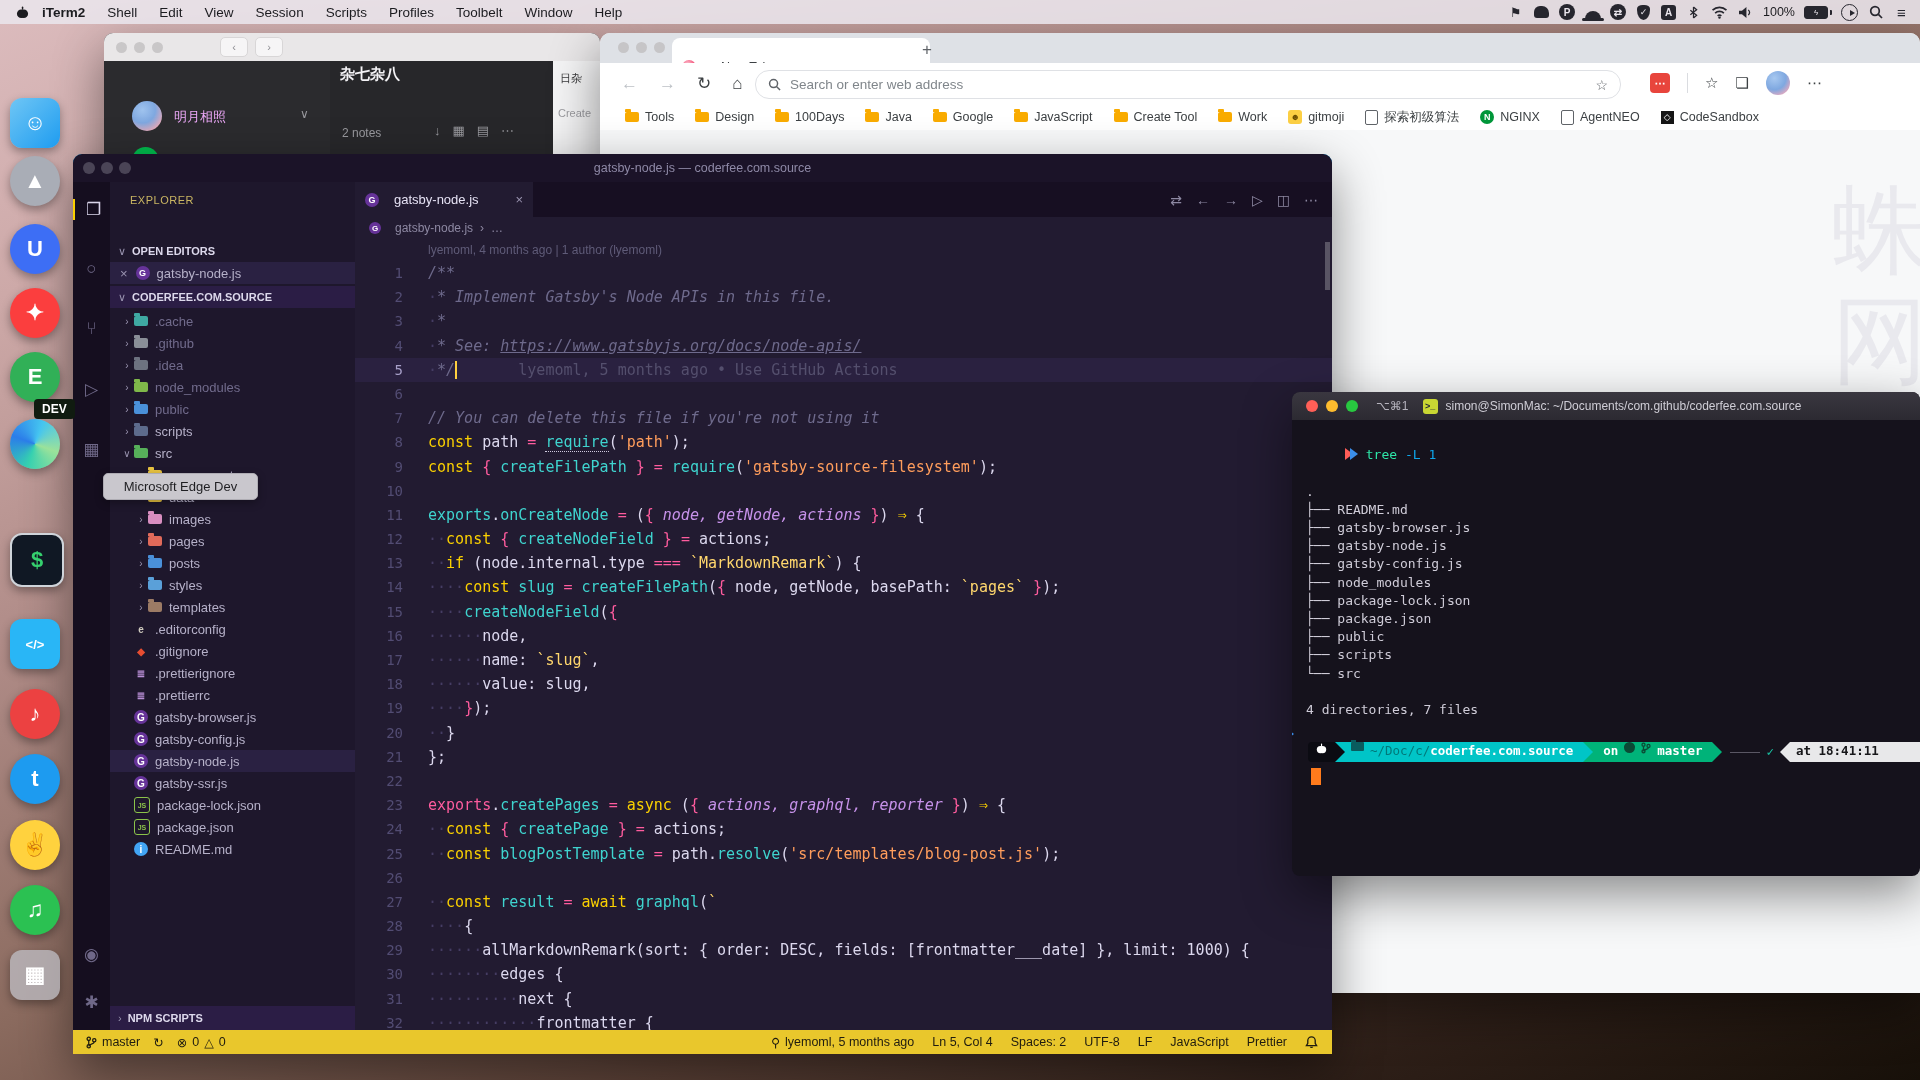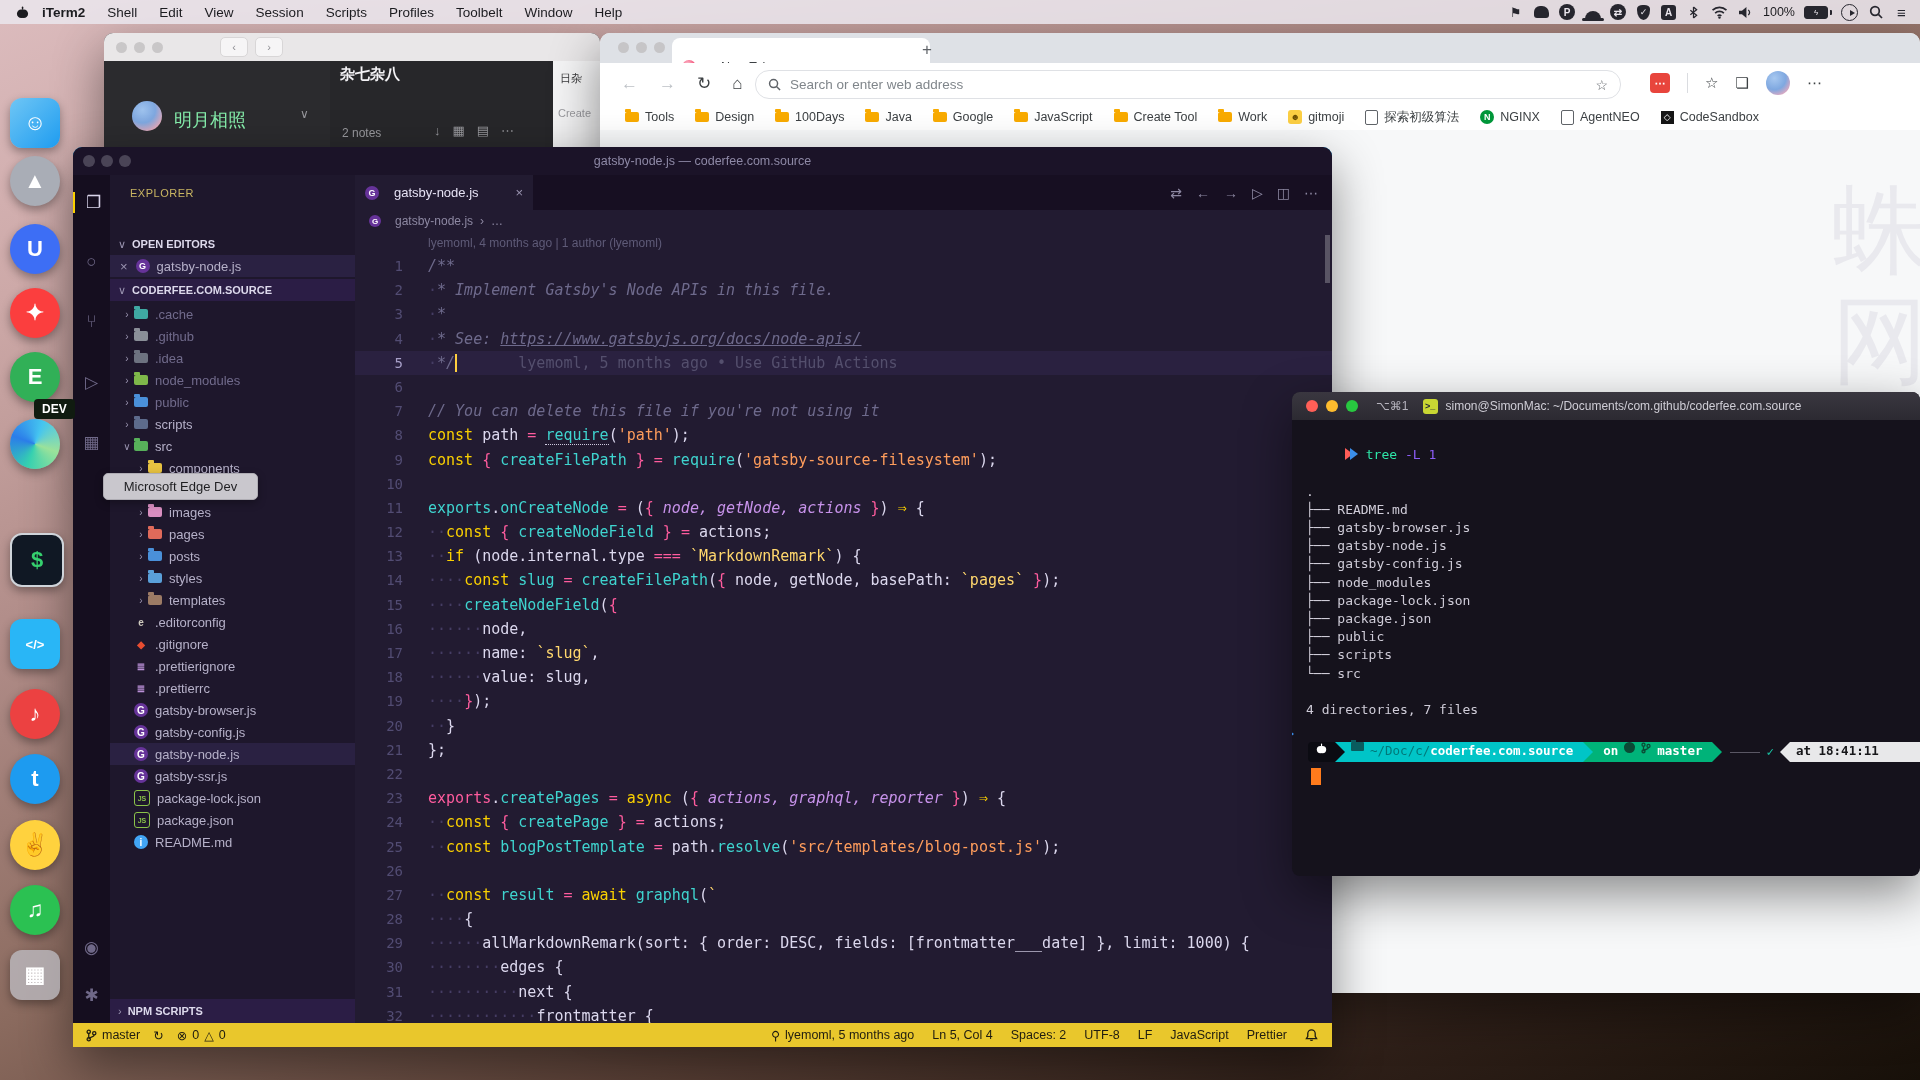--- a/index.html
+++ b/index.html
@@ -31,21 +31,21 @@
   .dicon.round{border-radius:50%;}
   #dev-badge{position:absolute;left:34px;top:399px;background:#101b10;color:#fff;font-size:12px;font-weight:bold;padding:3px 8px;border-radius:4px;z-index:42;}
   #dock-tooltip{position:absolute;left:103px;top:473px;width:153px;height:25px;background:#c9c7cd;border:1px solid #aeacb3;border-radius:5px;color:#1f1f22;font-size:13px;display:flex;align-items:center;justify-content:center;z-index:60;box-shadow:0 3px 8px rgba(0,0,0,.3);}
   
   #notes{left:104px;top:33px;width:496px;height:430px;border-radius:9px 9px 0 0;background:#27272a;z-index:1;}
   #notes .tbar{height:28px;background:#e9e7e8;border-radius:9px 9px 0 0;display:flex;align-items:center;padding-left:12px;gap:7px;}
   #notes .navbtn{width:26px;height:18px;background:#f6f5f6;border:1px solid #d8d6d7;border-radius:5px;color:#8e8e93;font-size:11px;display:flex;align-items:center;justify-content:center;}
   #notes .tl{width:11px;height:11px;background:#c9c7c8;}
   .n-side{position:absolute;left:0;top:28px;width:226px;bottom:0;background:#2b2b2e;}
   .n-avatar{position:absolute;left:28px;top:40px;width:30px;height:30px;border-radius:50%;background:radial-gradient(circle at 35% 30%,#9fc3ee 0%,#7fa8e0 45%,#e8a9b8 80%);}
-  .n-acct{position:absolute;left:70px;top:47px;color:#86efac;font-size:18px;}
+  .n-acct{position:absolute;left:70px;top:47px;color:#f0abfc;font-size:13px;}
   .n-chev{position:absolute;left:196px;top:46px;color:#98989d;font-size:12px;}
   .n-plus{position:absolute;left:28px;top:86px;width:27px;height:27px;border-radius:50%;background:#00b84c;color:#fff;font-size:20px;display:flex;align-items:center;justify-content:center;}
   .n-new{position:absolute;left:66px;top:92px;color:#f2f1f4;font-size:14px;font-weight:bold;}
   .n-grid{position:absolute;left:190px;top:91px;color:#8e8e93;font-size:13px;}
   .n-title{position:absolute;left:236px;top:32px;color:#f4f3f6;font-size:15px;font-weight:bold;}
   .n-count{position:absolute;left:238px;top:93px;color:#98989d;font-size:12px;}
   .n-icons{position:absolute;left:330px;top:90px;color:#98989d;font-size:13px;letter-spacing:12px;}
   .n-white{position:absolute;left:449px;top:28px;width:47px;bottom:0;background:#f4f4f5;}
   .n-w1{position:absolute;left:7px;top:10px;color:#3a3a3c;font-size:11px;}
   .n-w2{position:absolute;left:5px;top:46px;color:#9a9a9f;font-size:11px;}
@@ -73,21 +73,21 @@
   .bm-item{display:flex;align-items:center;gap:6px;white-space:nowrap;}
   .fold{width:14px;height:10px;border-radius:2px;background:#f9ab00;position:relative;}
   .fold::before{content:"";position:absolute;top:-3px;left:0;width:6px;height:3px;border-radius:1px 1px 0 0;background:#f9ab00;}
   .bm-page{width:11px;height:13px;background:#fff;border:1.3px solid #5f6368;border-radius:2px;}
   .bm-nginx{width:14px;height:14px;background:#009639;border-radius:50%;color:#fff;font-size:9px;font-weight:bold;display:flex;align-items:center;justify-content:center;}
   .bm-emoji{width:14px;height:14px;background:#fccf43;border-radius:3px;color:#6b4d00;font-size:9px;display:flex;align-items:center;justify-content:center;}
   .bm-cube{width:13px;height:13px;background:#151515;color:#fff;font-size:9px;display:flex;align-items:center;justify-content:center;}
   .b-content{position:absolute;left:0;top:97px;right:0;bottom:0;background:#f7f8f9;overflow:hidden;}
   .wm{position:absolute;left:1232px;color:#e9e9ee;font-size:96px;font-family:"Liberation Serif",serif;}
   
-  #vscode{left:73px;top:147px;width:1259px;height:900px;border-radius:9px 9px 0 0;background:#0ea5e9;z-index:3;}
+  #vscode{left:73px;top:154px;width:1259px;height:900px;border-radius:9px 9px 0 0;background:#0ea5e9;z-index:3;}
   .v-titlebar{height:28px;background:#1b1328;border-radius:9px 9px 0 0;position:relative;text-align:center;color:#8e89a6;font-size:12.5px;line-height:28px;}
   .v-titlebar .tl{position:absolute;top:8px;width:12px;height:12px;background:#4a4456;}
   .v-activity{position:absolute;left:0;top:28px;width:37px;bottom:24px;background:#150e1f;color:#6f6888;}
   .v-activity .aic{position:absolute;left:0;width:37px;text-align:center;font-size:17px;}
   .v-activity .aic.on{color:#d9d4ea;border-left:2px solid #fad000;}
   .v-side{position:absolute;left:37px;top:28px;width:245px;bottom:24px;background:#1e172c;color:#b6b1c9;font-size:13px;}
   .v-exp{position:absolute;left:20px;top:12px;font-size:11px;letter-spacing:.5px;color:#c9b562;}
   .v-sec{position:absolute;left:0;width:245px;height:22px;font-size:11px;font-weight:bold;color:#ddd9ec;display:flex;align-items:center;gap:6px;padding-left:8px;box-sizing:border-box;}
   .v-sec .ch{font-weight:normal;color:#9a94b0;}
   #v-rows{position:absolute;left:0;top:128px;width:245px;}
@@ -131,21 +131,21 @@
   .i-tbar .tl+.tl{margin-left:8px;}
   .i-short{margin-left:18px;color:#b5b3bd;}
   .i-appicon{width:15px;height:15px;background:#c8d633;border-radius:3px;color:#1c2333;font-size:9px;font-weight:bold;display:flex;align-items:center;justify-content:center;margin:0 8px 0 14px;}
   .i-body{position:absolute;left:0;top:28px;right:0;bottom:0;font-family:"DejaVu Sans Mono",monospace;font-size:13px;line-height:18.2px;color:#cfccd8;overflow:hidden;}
   .i-line{padding-left:14px;white-space:pre;}
   .i-cmdrow{padding-left:6px;}
   .chv{display:inline-block;width:0;height:0;border:6px solid transparent;border-left-width:8px;border-right-width:0;vertical-align:-1px;}
   .chv.red{border-left-color:#ff5c57;}
   .chv.blue{border-left-color:#3b8eea;margin-left:-3px;}
   .i-cmd{color:#2ee6a8;}
-  .i-arg{color:#8b5cf6;}
+  .i-arg{color:#0ea5e9;}
   .i-half{position:absolute;left:-3px;}
   .pl-row{position:absolute;left:0;top:322px;height:20px;width:100%;display:flex;align-items:stretch;font-size:12.5px;font-weight:bold;}
   .pl-seg{display:flex;}
   .pl-apple{background:#0b0b12;margin-left:16px;padding:0 8px;border-radius:4px 0 0 4px;}
   .arrR{width:0;height:0;border:10px solid transparent;border-right-width:0;}
   .pl-path{background:#00c5c7;color:#066;padding:0 10px 0 6px;gap:0;}
   .pl-path .pp{color:#00787a;font-weight:normal;}
   .pl-path .pw{color:#fff;}
   .pl-git{background:#00b379;color:#0b4a35;padding:0 10px;gap:6px;}
   .pl-git .gw{color:#fff;}

